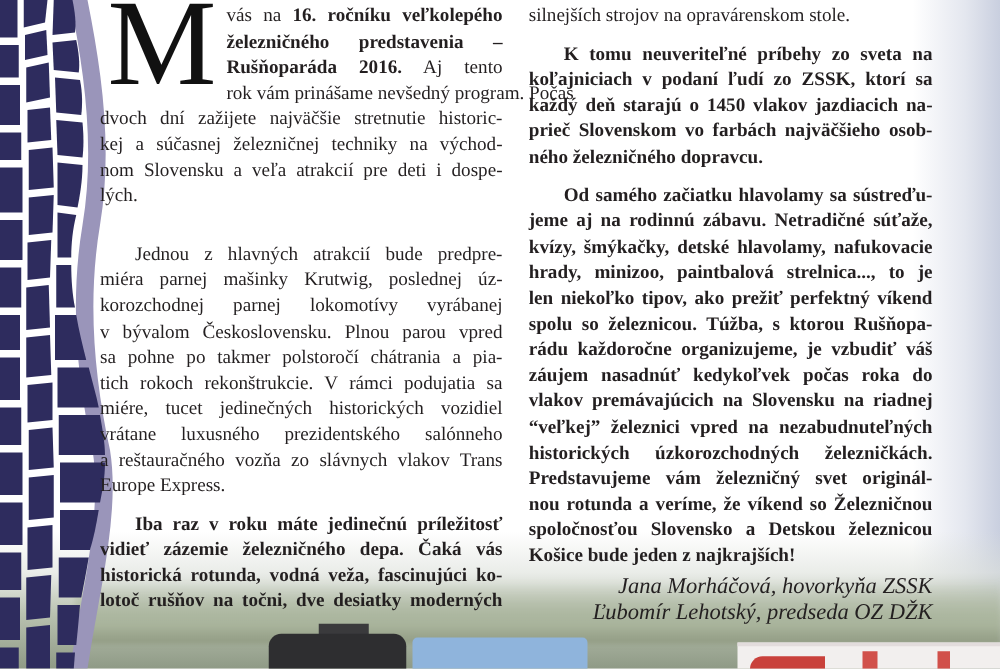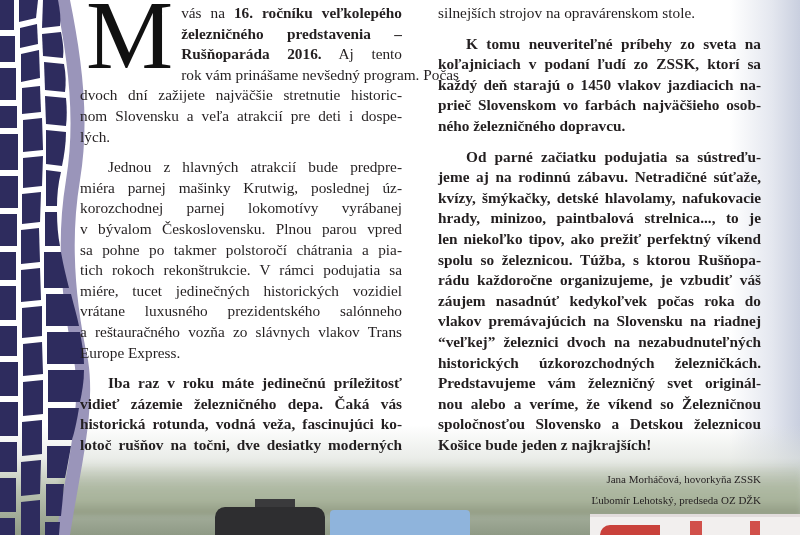--- a/index.html
+++ b/index.html
@@ -55,31 +55,31 @@
     
     .deco { position: absolute; left: 0; top: 0; width: 100px; height: 535px; }
 
     
     .col {
       position: absolute; top: 0;
       font-size: 15.3px; line-height: 20.6px;
       text-align: justify; hyphens: manual;
     }
     .col-left { left: 80px; width: 322px; }
-    .col-right { left: 438px; width: 323px; }
+    .col-right { left: 423px; width: 323px; }
     .col p { margin: 0; }
     .col p + p { margin-top: 10px; font-weight: bold; }
     .dropcap {
       float: left; font-size: 98px; line-height: 76px;
       margin: -6px 8px 0 6px; font-weight: normal; color: #111;
     }
     .first-lines { padding-top: 3px; }
     .signature {
-      text-align: right; margin-top: 14px;
-      font-size: 11px; line-height: 20.6px;
+      text-align: right; font-style: italic; margin-top: 3px;
+      font-size: 18px; line-height: 20.6px;
     }
     .line { display: block; text-align: justify; text-align-last: justify; white-space: nowrap; }
     .line.last { text-align-last: left; }
     .line.ind { padding-left: 28px; }
   </style>
 </head>
 <body>
 
 <div class="page">
 
@@ -151,24 +151,25 @@
   </svg>
 
   <div class="col col-left">
     <div class="first-lines">
       <span class="dropcap">M</span>
       <span class="line"><span>vás na </span><b>16. ročníku veľkolepého</b></span>
       <span class="line"><b>železničného predstavenia –</b></span>
       <span class="line"><b>Rušňoparáda 2016.</b><span> Aj tento</span></span>
       <span class="line">rok vám prinášame nevšedný program. Počas</span>
       <span class="line">dvoch dní zažijete najväčšie stretnutie historic-</span>
+      <span class="line">kej a súčasnej železničnej techniky na východ-</span>
       <span class="line">nom Slovensku a veľa atrakcií pre deti i dospe-</span>
       <span class="line last">lých.</span>
     </div>
-    <p style="margin-top:10px">
+    <p style="margin-top:26px">
       <span class="line ind">Jednou z hlavných atrakcií bude predpre-</span>
       <span class="line">miéra parnej mašinky Krutwig, poslednej úz-</span>
       <span class="line">korozchodnej parnej lokomotívy vyrábanej</span>
       <span class="line">v bývalom Československu. Plnou parou vpred</span>
       <span class="line">sa pohne po takmer polstoročí chátrania a pia-</span>
       <span class="line">tich rokoch rekonštrukcie. V rámci podujatia sa</span>
       <span class="line">miére, tucet jedinečných historických vozidiel</span>
       <span class="line">vrátane luxusného prezidentského salónneho</span>
       <span class="line">a reštauračného vozňa zo slávnych vlakov Trans</span>
       <span class="line last">Europe Express.</span>
@@ -186,33 +187,33 @@
       <span class="line last">silnejších strojov na opravárenskom stole.</span>
     </p>
     <p>
       <span class="line ind">K tomu neuveriteľné príbehy zo sveta na</span>
       <span class="line">koľajniciach v podaní ľudí zo ZSSK, ktorí sa</span>
       <span class="line">každý deň starajú o 1450 vlakov jazdiacich na-</span>
       <span class="line">prieč Slovenskom vo farbách najväčšieho osob-</span>
       <span class="line last">ného železničného dopravcu.</span>
     </p>
     <p>
-      <span class="line ind">Od parné začiatku podujatia sa sústreďu-</span>
+      <span class="line ind">Od samého začiatku hlavolamy sa sústreďu-</span>
       <span class="line">jeme aj na rodinnú zábavu. Netradičné súťaže,</span>
       <span class="line">kvízy, šmýkačky, detské hlavolamy, nafukovacie</span>
       <span class="line">hrady, minizoo, paintbalová strelnica..., to je</span>
       <span class="line">len niekoľko tipov, ako prežiť perfektný víkend</span>
       <span class="line">spolu so železnicou. Túžba, s ktorou Rušňopa-</span>
       <span class="line">rádu každoročne organizujeme, je vzbudiť váš</span>
       <span class="line">záujem nasadnúť kedykoľvek počas roka do</span>
       <span class="line">vlakov premávajúcich na Slovensku na riadnej</span>
-      <span class="line">“veľkej” železnici dvoch na nezabudnuteľných</span>
+      <span class="line">“veľkej” železnici vpred na nezabudnuteľných</span>
       <span class="line">historických úzkorozchodných železničkách.</span>
       <span class="line">Predstavujeme vám železničný svet originál-</span>
-      <span class="line">nou alebo a veríme, že víkend so Železničnou</span>
+      <span class="line">nou rotunda a veríme, že víkend so Železničnou</span>
       <span class="line">spoločnosťou Slovensko a Detskou železnicou</span>
       <span class="line last">Košice bude jeden z najkrajších!</span>
     </p>
     <div class="signature">
       <div>Jana Morháčová, hovorkyňa ZSSK</div>
       <div>Ľubomír Lehotský, predseda OZ DŽK</div>
     </div>
   </div>
 
 </div>

